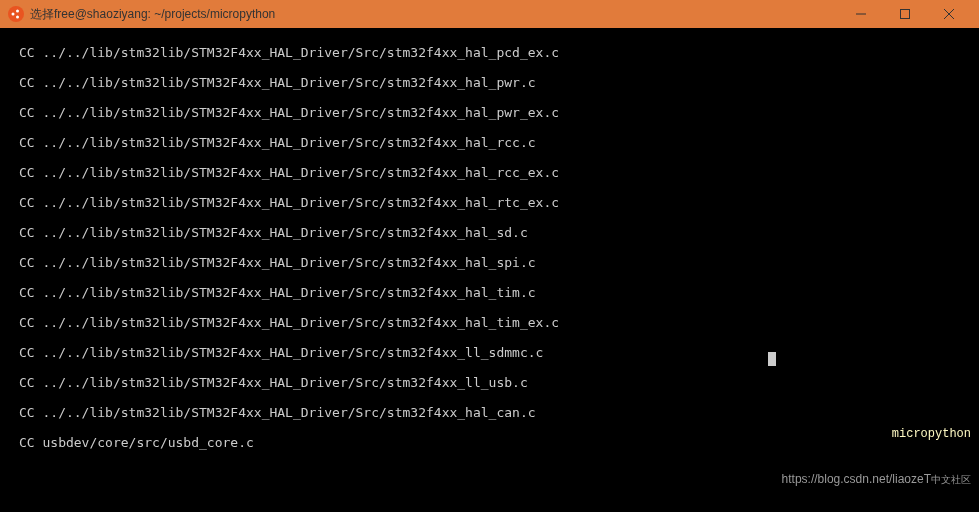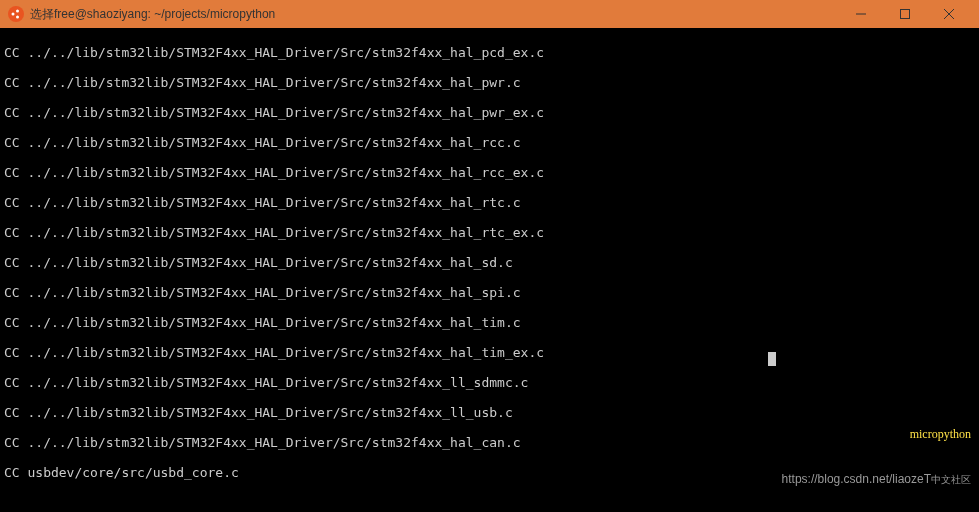--- a/index.html
+++ b/index.html
@@ -42,21 +42,21 @@
   color: #333;
   font-size: 13px;
   cursor: pointer;
 }
 .terminal {
   background: #000;
   color: #ccc;
   font-family: "Consolas", "Lucida Console", monospace;
   font-size: 13px;
   line-height: 15px;
-  padding: 2px 4px;
+  padding: 2px 19px;
   white-space: pre;
   height: calc(100% - 28px);
   position: relative;
 }
 .line { white-space: pre; }
 .cursor {
   display: inline-block;
   width: 8px;
   height: 14px;
   background: #ccc;
@@ -67,21 +67,21 @@
 }
 .watermark {
   position: absolute;
   right: 8px;
   bottom: 10px;
   color: #999;
   font-family: Arial, sans-serif;
   font-size: 12px;
   text-align: right;
 }
-.watermark .mp { color: #fde047; font-family: Liberation Serif, serif; }
+.watermark .mp { color: #fef9c3; font-family: Liberation Mono, monospace; }
 .watermark .cn { font-size: 10px; }
 </style>
 </head>
 <body>
 
 <div class="titlebar">
   <div class="titlebar-icon">
     <svg viewBox="0 0 16 16">
         <circle cx="4" cy="8" r="2" fill="#fff"></circle>
         <circle cx="10" cy="4" r="2" fill="#fff"></circle>
@@ -108,21 +108,20 @@
     </div>
   </div>
 </div>
 
 <div class="terminal">
 <div class="line">CC ../../lib/stm32lib/STM32F4xx_HAL_Driver/Src/stm32f4xx_hal_pcd_ex.c</div>
 <div class="line">CC ../../lib/stm32lib/STM32F4xx_HAL_Driver/Src/stm32f4xx_hal_pwr.c</div>
 <div class="line">CC ../../lib/stm32lib/STM32F4xx_HAL_Driver/Src/stm32f4xx_hal_pwr_ex.c</div>
 <div class="line">CC ../../lib/stm32lib/STM32F4xx_HAL_Driver/Src/stm32f4xx_hal_rcc.c</div>
 <div class="line">CC ../../lib/stm32lib/STM32F4xx_HAL_Driver/Src/stm32f4xx_hal_rcc_ex.c</div>
-<div class="line">CC ../../lib/stm32lib/STM32F4xx_HAL_Driver/Src/stm32f4xx_hal_rtc.c</div>
 <div class="line">CC ../../lib/stm32lib/STM32F4xx_HAL_Driver/Src/stm32f4xx_hal_rtc_ex.c</div>
 <div class="line">CC ../../lib/stm32lib/STM32F4xx_HAL_Driver/Src/stm32f4xx_hal_sd.c</div>
 <div class="line">CC ../../lib/stm32lib/STM32F4xx_HAL_Driver/Src/stm32f4xx_hal_spi.c</div>
 <div class="line">CC ../../lib/stm32lib/STM32F4xx_HAL_Driver/Src/stm32f4xx_hal_tim.c</div>
 <div class="line">CC ../../lib/stm32lib/STM32F4xx_HAL_Driver/Src/stm32f4xx_hal_tim_ex.c</div>
 <div class="line">CC ../../lib/stm32lib/STM32F4xx_HAL_Driver/Src/stm32f4xx_ll_sdmmc.c</div>
 <div class="line">CC ../../lib/stm32lib/STM32F4xx_HAL_Driver/Src/stm32f4xx_ll_usb.c</div>
 <div class="line">CC ../../lib/stm32lib/STM32F4xx_HAL_Driver/Src/stm32f4xx_hal_can.c</div>
 <div class="line">CC usbdev/core/src/usbd_core.c</div>
 

